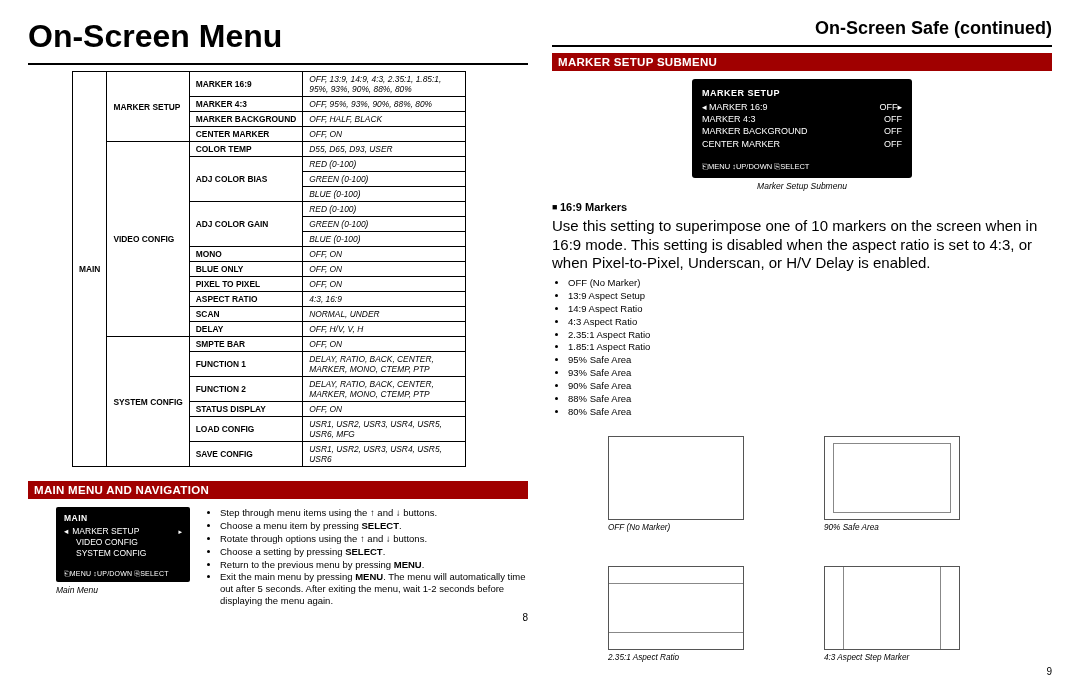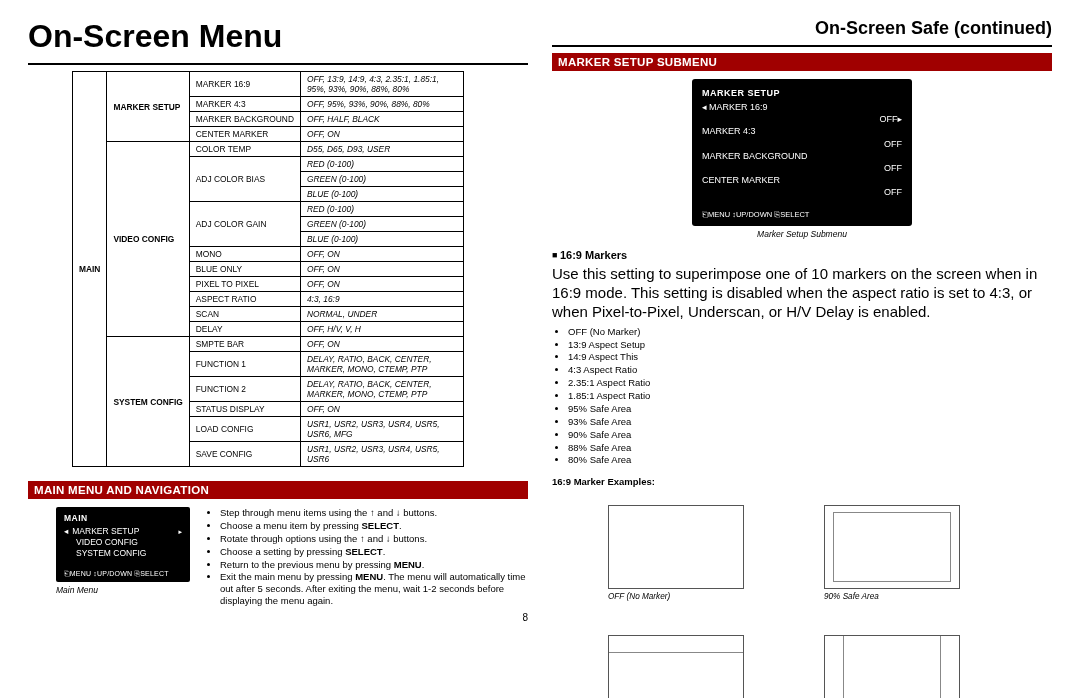--- a/index.html
+++ b/index.html
@@ -51,21 +51,21 @@
   .struct {
     border-collapse: collapse;
     margin: 6px 0 14px 44px;
     font-size: 8.4px;
   }
   .struct td {
     border: 1px solid #000;
     padding: 2px 6px;
     vertical-align: middle;
   }
-  .struct td.label { font-weight: normal; }
+  .struct td.label { font-weight: bold; }
   .struct td.val { font-style: italic; }
   .struct td.rowlabel { font-weight: bold; }
   
   .nav-body { display: flex; gap: 14px; margin-top: 6px; }
   .lcd {
     background: #000;
     color: #fff;
     font-family: Arial, sans-serif;
     font-size: 8.5px;
     padding: 6px 8px 4px 8px;
@@ -81,21 +81,21 @@
   ul.dots { margin: 0 0 0 16px; padding:0; }
   ul.dots li { margin-bottom: 1px; font-size: 9.5px; line-height:1.25;}
   .para { font-size: 15px; line-height:1.25; margin: 4px 0;}
   
   .lcd2 {
     background:#000; color:#fff; font-size:9px; width:200px;
     margin: 2px auto 0 auto; padding:8px 10px 6px 10px; border-radius:3px;
     font-family: Arial, sans-serif; line-height:1.35;
   }
   .lcd2 .t { font-weight:bold; letter-spacing:.5px; margin-bottom:2px;}
-  .lcd2 .r { display:flex;flex-direction:column; }
+  .lcd2 .r { display:flex; }
   .lcd2 .r .v { margin-left:auto;}
   .lcd2 .foot { font-size:7.5px; margin-top:12px;}
   .caption-c { font-size:8.5px; font-style:italic; text-align:center; margin-top:3px;}
   .hsub { font-weight:bold; font-size:11px; margin: 10px 0 3px 0;}
   .hsub::before { content:"■ "; font-size:9px; position:relative; top:-1px;}
   .markex { font-size:9.5px; font-weight:bold; margin: 10px 0 4px 0;}
   .examples { display:flex; flex-wrap:wrap; gap: 34px 80px; margin: 18px 0 0 56px;}
   .ex { width:136px; }
   .box { border:1px solid #555; height:82px; position:relative; background:#fff;}
   .inner { position:absolute; border:1px solid #888;}
@@ -269,32 +269,31 @@
         </div>
       <div class="foot">⎗MENU ↕UP/DOWN ⎘SELECT</div>
     </div>
     <div class="caption-c">Marker Setup Submenu</div>
 
     <div class="hsub">16:9 Markers</div>
     <div class="para">Use this setting to superimpose one of 10 markers on the screen when in 16:9 mode. This setting is disabled when the aspect ratio is set to 4:3, or when Pixel-to-Pixel, Underscan, or H/V Delay is enabled.</div>
     <ul class="dots" id="marker-list" style="margin-top:4px;">
         <li>OFF (No Marker)</li>
         <li>13:9 Aspect Setup</li>
-        <li>14:9 Aspect This</li>
+        <li>14:9 Aspect Ratio</li>
         <li>4:3 Aspect Ratio</li>
         <li>2.35:1 Aspect Ratio</li>
         <li>1.85:1 Aspect Ratio</li>
         <li>95% Safe Area</li>
         <li>93% Safe Area</li>
         <li>90% Safe Area</li>
         <li>88% Safe Area</li>
         <li>80% Safe Area</li>
       </ul>
 
-    <div class="markex">16:9 Marker Examples:</div>
 
     <div class="examples" id="examples">
         <div class="ex">
           <div class="box"></div>
           <div class="cap2">OFF (No Marker)</div>
         </div>
         <div class="ex">
           <div class="box">
             <div class="inner" style="inset: 6px 8px;"></div>
           </div>

